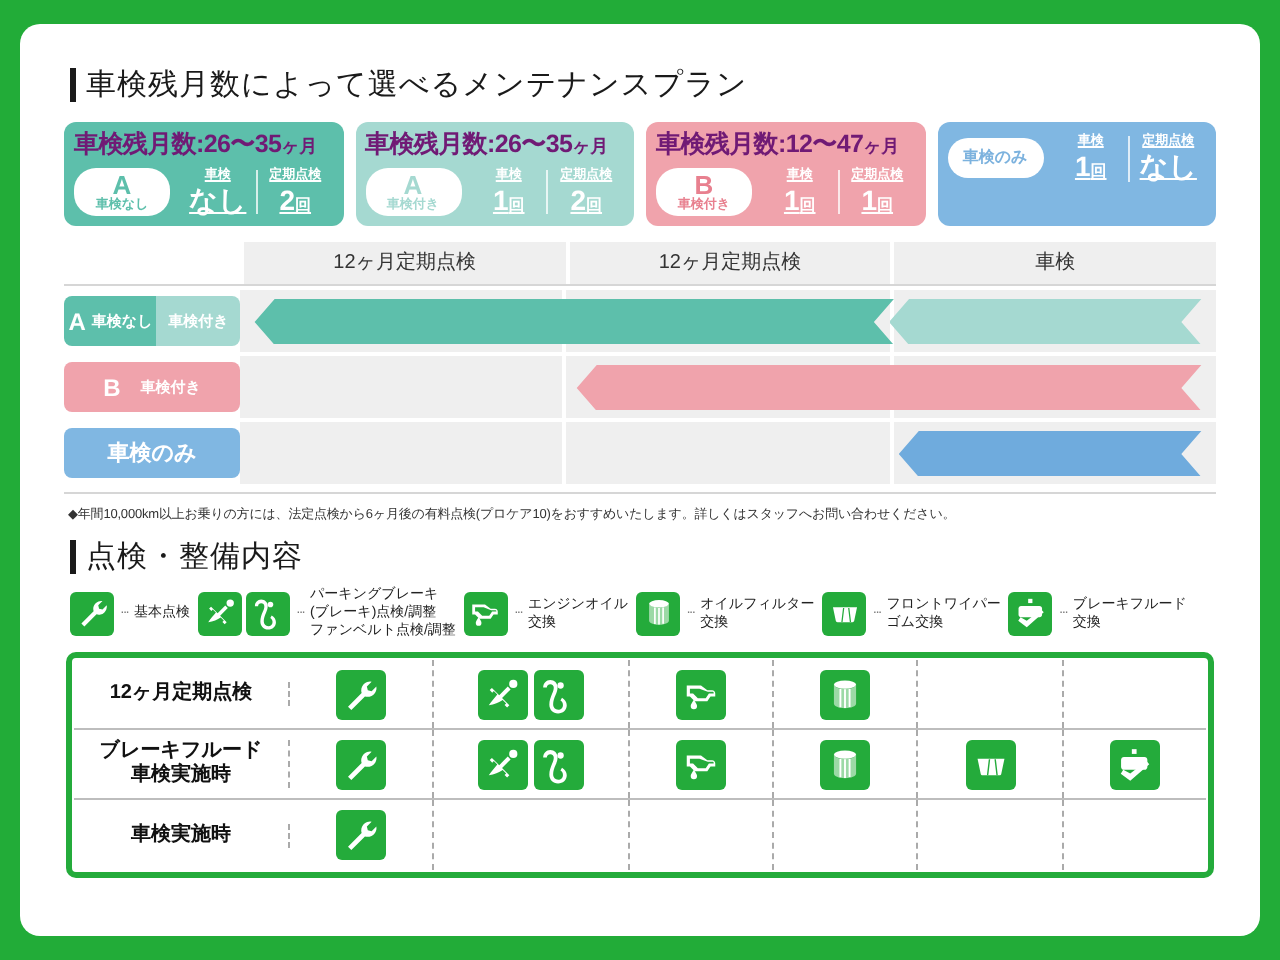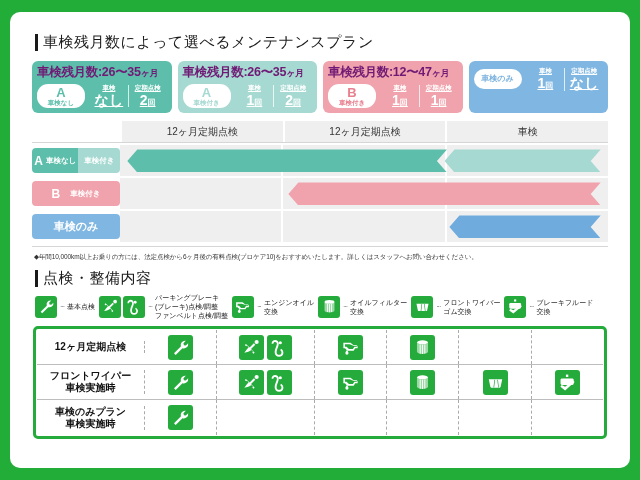--- a/index.html
+++ b/index.html
@@ -553,21 +553,21 @@
                 <path fill="#fff" d="M8.5 8.2h1.2v11.6H8.5zM11.4 8.4h1.2v11.8h-1.2zM14.3 8.2h1.2v11.4h-1.2z"></path>
               </svg>
             </span>
         </div>
         <div class="mx-cell"></div>
         <div class="mx-cell"></div>
       </div>
 
       <div class="mx-row">
         <div class="mx-label">
-          <div>フロントワイパー</div>
+          <div>ブレーキフルード</div>
           <div>車検実施時</div>
         </div>
         <div class="mx-cell">
           <span class="icon big">
               <svg viewBox="0 0 24 24">
                 <path fill="#fff" d="M18.7 3.6a5.6 5.6 0 0 0-6.3 7.2L3.8 19.4l2.1 2.1 8.6-8.6a5.6 5.6 0 0 0 7.2-6.3l-3 3-2.4-.6-.6-2.4 3-3z"></path>
               </svg>
             </span>
         </div>
         <div class="mx-cell w2">
@@ -615,21 +615,20 @@
                 <path fill="#fff" d="M10 2h3v3h-3z"></path>
                 <path fill="#fff" d="M5 7h13c1 0 1.8.8 1.8 1.8v4.4c0 1-.8 1.8-1.8 1.8H5c-1 0-1.8-.8-1.8-1.8V8.8C3.2 7.8 4 7 5 7z"></path>
                 <path fill="#fff" d="M3 17.5l6 4.5 12-10.5-1.8-2L9 17.4 4.6 15z"></path>
               </svg>
             </span>
         </div>
       </div>
 
       <div class="mx-row">
         <div class="mx-label">
-          <div>車検のみプラン</div>
           <div>車検実施時</div>
         </div>
         <div class="mx-cell">
           <span class="icon big">
               <svg viewBox="0 0 24 24">
                 <path fill="#fff" d="M18.7 3.6a5.6 5.6 0 0 0-6.3 7.2L3.8 19.4l2.1 2.1 8.6-8.6a5.6 5.6 0 0 0 7.2-6.3l-3 3-2.4-.6-.6-2.4 3-3z"></path>
               </svg>
             </span>
         </div>
         <div class="mx-cell w2"></div>

